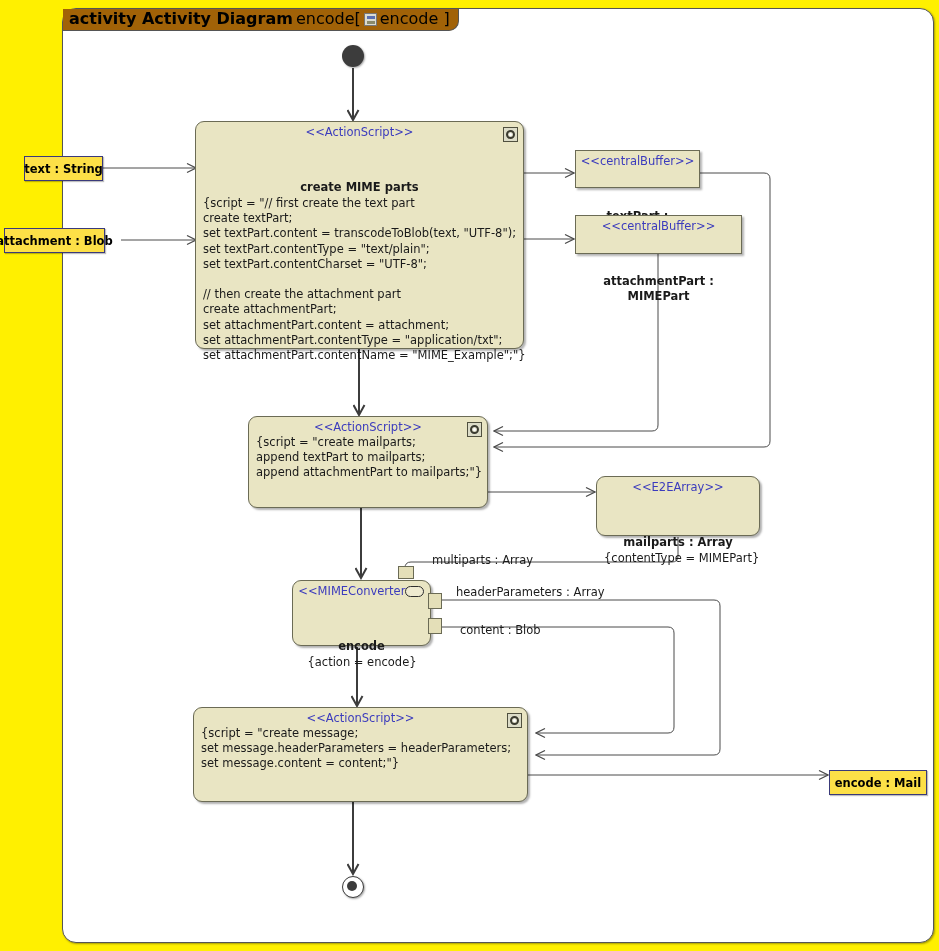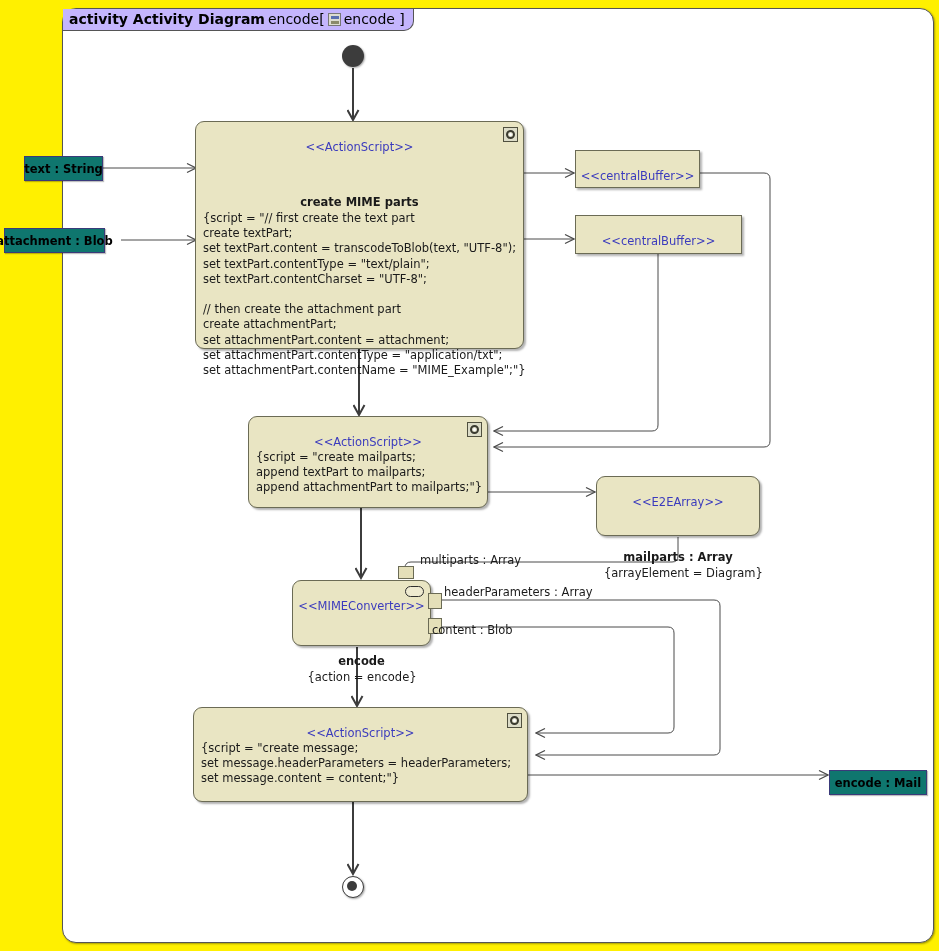--- a/index.html
+++ b/index.html
@@ -17,26 +17,26 @@
   .frame{
     position:absolute;left:62px;top:8px;width:872px;height:935px;
     background:#ffffff;
     border:1px solid #555;
     border-radius:14px;
     box-shadow:1px 1px 2px rgba(0,0,0,.35);
     box-sizing:border-box;
   }
   .frame-tab{
     position:absolute;left:63px;top:9px;
-    background:#c4b5fd;
+    background:#a16207;
     border:1px solid #555;
     border-top:none;border-left:none;
     border-bottom-right-radius:10px;
     padding:3px 8px 4px 6px;
-    font-size:14px;color:#000;
+    font-size:16px;color:#000;
     white-space:nowrap;
     display:flex;align-items:center;gap:3px;
     line-height:14px;
   }
   .frame-tab .kw{font-weight:bold;}
   .frame-tab .nm{font-weight:normal;}
   .tab-icon{
     display:inline-block;width:13px;height:13px;
     border:1px solid #777;background:#dcdcd0;
     position:relative;vertical-align:middle;
@@ -57,21 +57,21 @@
     background:#e9e5c3;
     border:1px solid #6b6b55;
     box-sizing:border-box;
     box-shadow:2px 2px 2px rgba(0,0,0,.30);
     font-size:11.5px;
     color:#1a1a1a;
   }
   .node.rounded{border-radius:9px;}
   .stereo{
     display:block;text-align:center;color:#3b3bbd;
-    font-size:11.5px;line-height:15px;padding-top:18px;
+    font-size:11.5px;line-height:15px;padding-top:3px;
   }
   .nodename{
     display:block;text-align:center;font-weight:bold;
     font-size:11.5px;line-height:15px;padding-bottom:1px;margin-top:40px;
   }
   .body{
     display:block;text-align:left;font-size:11.5px;line-height:15.2px;
     padding:0 6px 4px 7px;white-space:pre;
   }
   .body.center{text-align:center;}
@@ -98,41 +98,41 @@
   
   .ovalicon{
     position:absolute;width:19px;height:11px;
     border:1.4px solid #2e2e2e;border-radius:6px;
     background:#eeead0;box-sizing:border-box;
   }
 
   
   .param{
     position:absolute;
-    background:#0f766e;
+    background:#fde047;
     border:1px solid #3a3a7a;
     box-sizing:border-box;
     font-weight:bold;font-size:11.5px;color:#000;
     display:flex;align-items:center;justify-content:center;
     box-shadow:1px 1px 1px rgba(0,0,0,.25);
     white-space:nowrap;
   }
 
   
   .pin{
     position:absolute;
     background:#e4dfb8;
     border:1px solid #6b6b55;
     box-sizing:border-box;
   }
 
   
   .edgelabel{
     position:absolute;font-size:11.5px;color:#1a1a1a;
-    white-space:nowrap;background:transparent;
+    white-space:nowrap;background:transparent;margin-left:12px;
   }
 
   
   .initial{
     position:absolute;width:22px;height:22px;border-radius:50%;
     background:#3c3c3c;
     box-shadow:1px 1px 2px rgba(0,0,0,.35);
   }
   .final{
     position:absolute;width:22px;height:22px;border-radius:50%;
@@ -224,49 +224,50 @@
 
   <div class="param" style="left:24px;top:156px;width:79px;height:25px;">text : String</div>
   <div class="param" style="left:4px;top:228px;width:101px;height:25px;">attachment : Blob</div>
 
   <div class="node" style="left:575px;top:150px;width:125px;height:38px;">
     <span class="stereo">&lt;&lt;centralBuffer&gt;&gt;</span>
     <span class="nodename">textPart : MIMEPart</span>
   </div>
   <div class="node" style="left:575px;top:215px;width:167px;height:39px;">
     <span class="stereo">&lt;&lt;centralBuffer&gt;&gt;</span>
+    <span class="nodename">attachmentPart : MIMEPart</span>
   </div>
 
   <div class="node rounded" style="left:248px;top:416px;width:240px;height:92px;">
     <span class="gear"></span>
     <span class="stereo">&lt;&lt;ActionScript&gt;&gt;</span>
     <span class="body">{script = "create mailparts;
 append textPart to mailparts;
 append attachmentPart to mailparts;"}</span>
   </div>
 
   <div class="node" style="left:596px;top:476px;width:164px;height:60px;border-radius:9px;">
     <span class="stereo">&lt;&lt;E2EArray&gt;&gt;</span>
     <span class="nodename">mailparts : Array</span>
-    <span class="body center">{arrayElement = Diagram}</span>
+    <span class="body center">{contentType = MIMEPart}</span>
   </div>
 
   <div class="pin" style="left:398px;top:566px;width:16px;height:13px;"></div>
   <div class="node rounded" style="left:292px;top:580px;width:139px;height:66px;">
     <span class="stereo">&lt;&lt;MIMEConverter&gt;&gt;</span>
     <span class="ovalicon" style="right:6px;top:5px;"></span>
     <span class="nodename">encode</span>
     <span class="body center">{action = encode}</span>
   </div>
   <div class="pin" style="left:428px;top:593px;width:14px;height:16px;"></div>
   <div class="pin" style="left:428px;top:618px;width:14px;height:16px;"></div>
 
   <div class="edgelabel" style="left:420px;top:553px;">multiparts : Array</div>
   <div class="edgelabel" style="left:444px;top:585px;">headerParameters : Array</div>
-  <div class="edgelabel" style="left:432px;top:623px;">content : Blob</div>
+  <div class="edgelabel" style="left:448px;top:623px;">content : Blob</div>
 
   <div class="node rounded" style="left:193px;top:707px;width:335px;height:95px;">
     <span class="gear"></span>
     <span class="stereo">&lt;&lt;ActionScript&gt;&gt;</span>
     <span class="body">{script = "create message;
 set message.headerParameters = headerParameters;
 set message.content = content;"}</span>
   </div>
 
   <div class="param" style="left:829px;top:770px;width:98px;height:25px;">encode : Mail</div>

